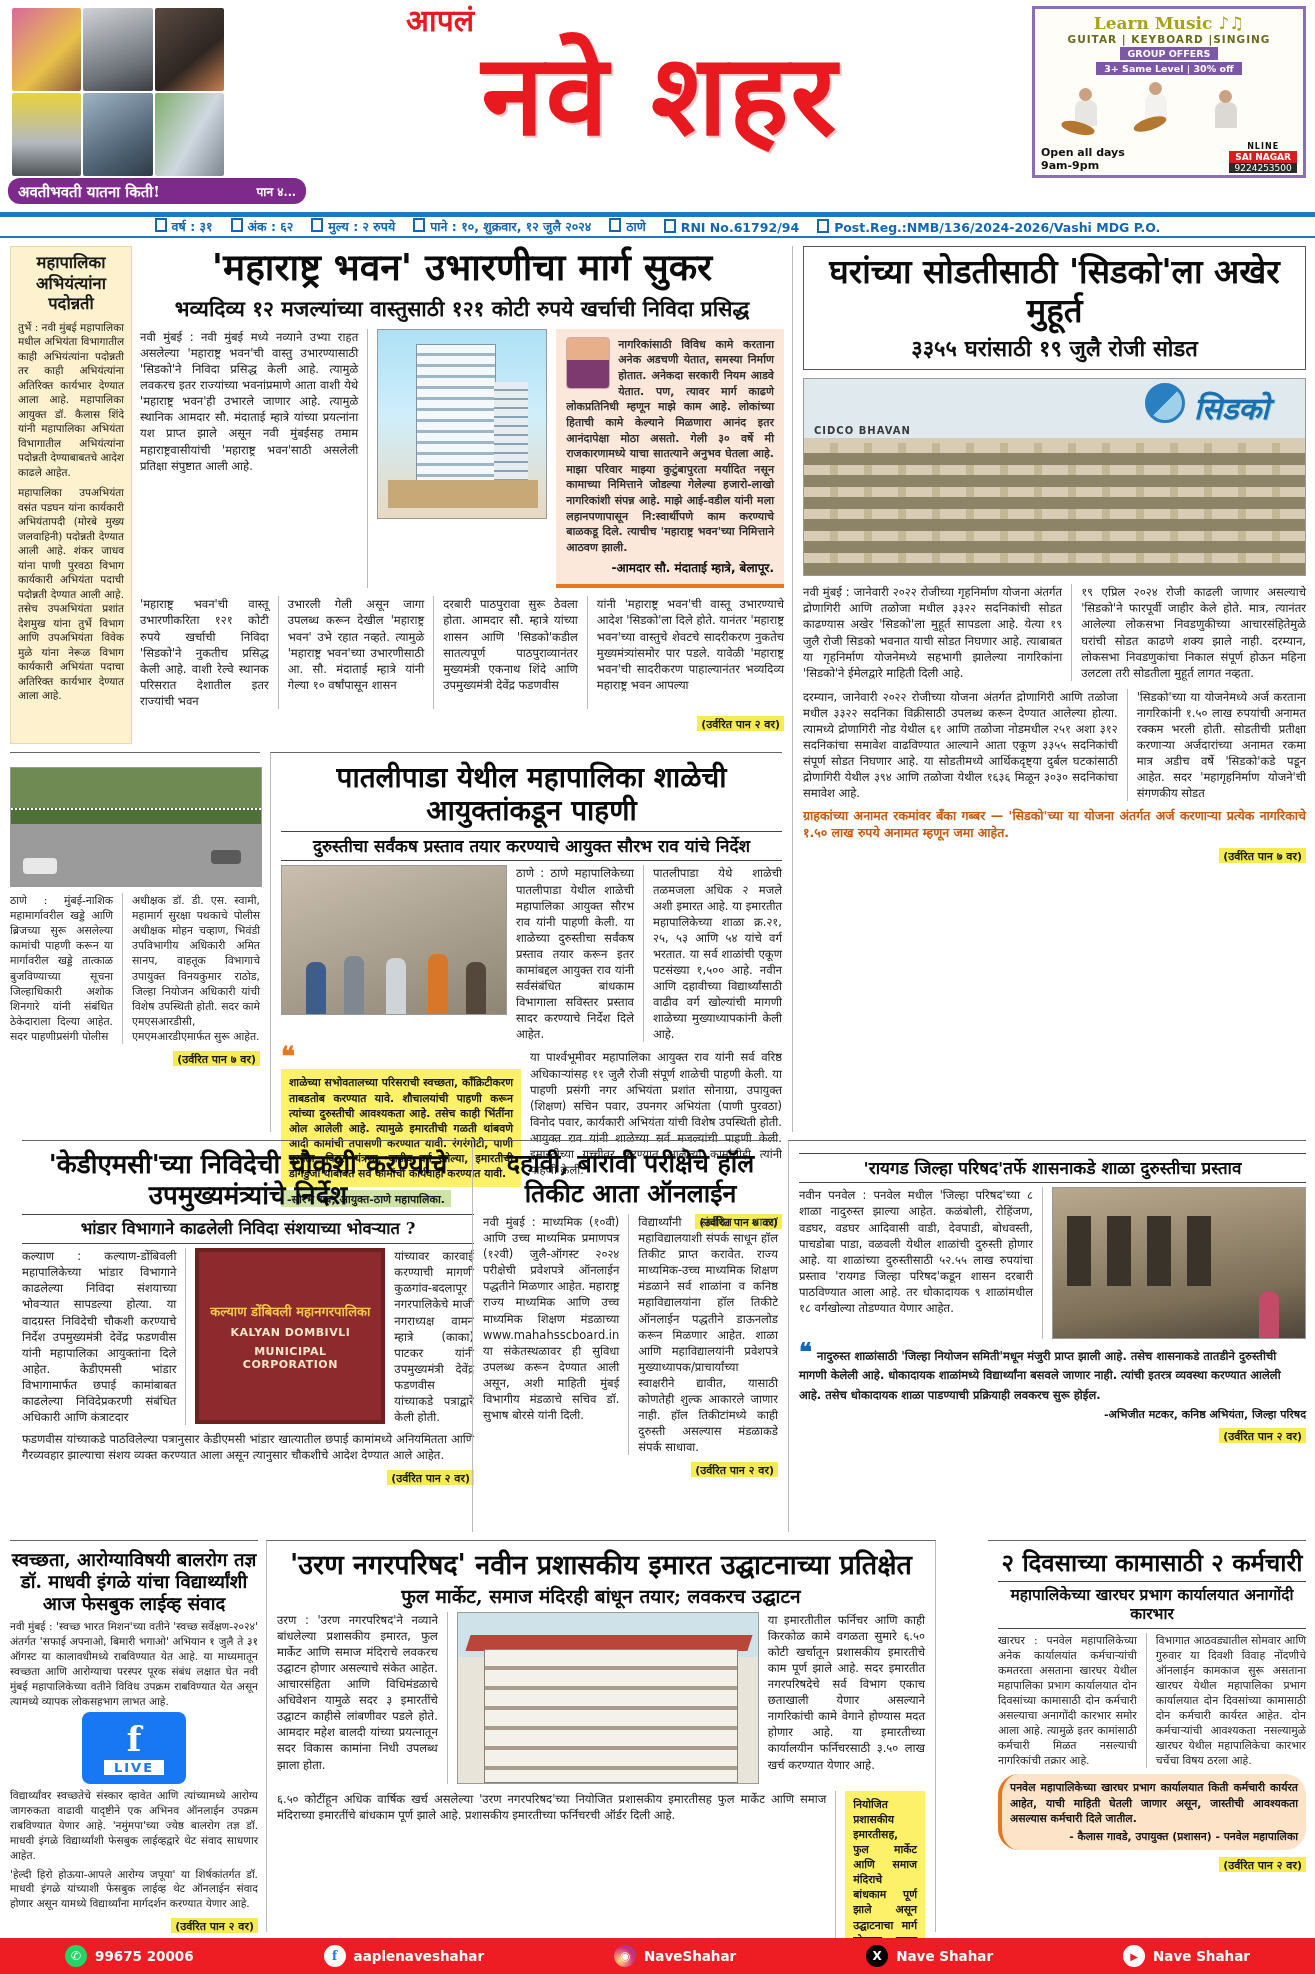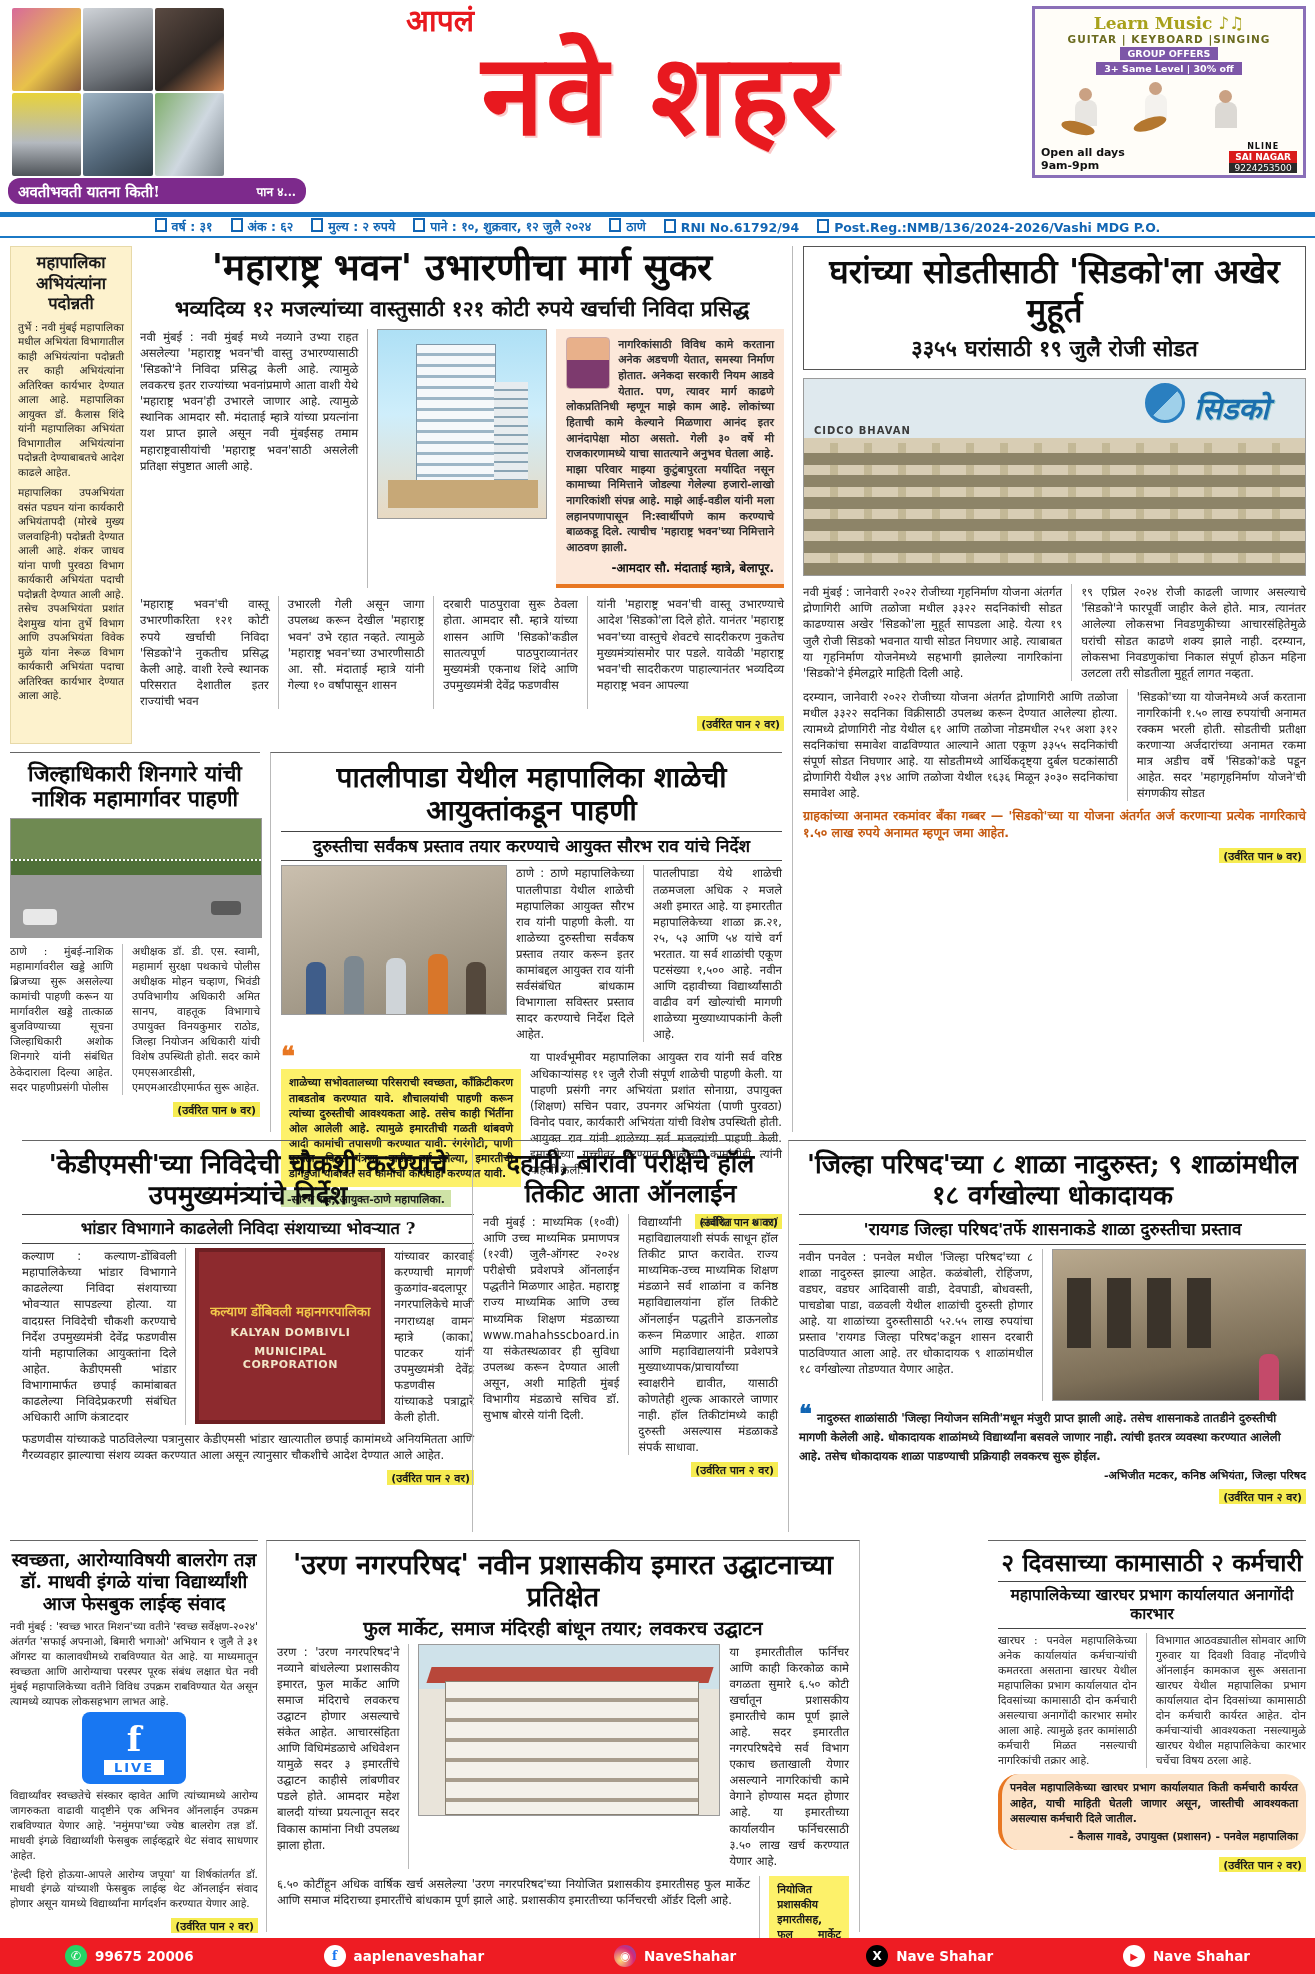--- a/index.html
+++ b/index.html
@@ -117,21 +117,21 @@
   .zpimg{width:252px;height:150px;background:linear-gradient(170deg,#b9a98e,#7d6f58 70%,#4e453a);}
   .zpwin{position:absolute;left:14px;top:28px;width:160px;height:70px;background:
          repeating-linear-gradient(90deg,#3a332a 0 24px,transparent 24px 40px);}
   .bq{color:#1266b4;font-size:24px;font-weight:bold;line-height:0.6;font-family:"DejaVu Serif",serif;}
   .fb{left:10px;top:1540px;width:248px;height:392px;}
   .fb .hl{font-size:18.5px;text-align:center;}
   .fblive{width:104px;height:72px;background:#1877f2;border-radius:8px;margin:4px auto;position:relative;
           display:flex;align-items:center;justify-content:center;flex-direction:column;color:#fff;}
   .fblive .f{font-size:34px;font-weight:bold;font-family:"DejaVu Serif",serif;line-height:1;}
   .fblive .lv{background:#fff;color:#1877f2;font-weight:bold;font-size:13px;padding:0 10px;margin-top:4px;letter-spacing:2px;}
-  .uran{left:266px;top:1540px;width:594px;height:392px;border-left:1px solid #b9b9b9;border-right:1px solid #b9b9b9;
+  .uran{left:266px;top:1540px;width:670px;height:392px;border-left:1px solid #b9b9b9;border-right:1px solid #b9b9b9;
         padding:0 10px;box-sizing:border-box;}
   .uran .hl{font-size:27px;}
   .uran .sub{font-size:19px;margin:4px 0;}
   .uranimg{width:300px;height:170px;background:linear-gradient(180deg,#cfe2ea 0 26%,#e9e4da 26% 100%);}
   .ubld{position:absolute;left:26px;top:36px;right:20px;bottom:0;background:
         repeating-linear-gradient(180deg,#f4f1ea 0 16px,#a89d8d 16px 20px);border:1px solid #8a8274;}
   .uroof{position:absolute;left:10px;top:22px;right:8px;height:16px;background:#b8473a;transform:skewX(-18deg);}
   .khar{left:988px;top:1540px;width:318px;height:392px;padding-left:10px;box-sizing:border-box;}
   .khar .hl{font-size:24px;}
   .khar .sub{font-size:15.5px;margin:4px 0;}
@@ -259,21 +259,20 @@
     </div>
     <div class="cols" style="margin-top:8px">
       <div class="btxt vr">दरम्यान, जानेवारी २०२२ रोजीच्या योजना अंतर्गत द्रोणागिरी आणि तळोजा मधील ३३२२ सदनिका विक्रीसाठी उपलब्ध करून देण्यात आलेल्या होत्या. त्यामध्ये द्रोणागिरी नोड येथील ६१ आणि तळोजा नोडमधील २५१ अशा ३१२ सदनिकांचा समावेश वाढविण्यात आल्याने आता एकूण ३३५५ सदनिकांची संपूर्ण सोडत निघणार आहे. या सोडतीमध्ये आर्थिकदृष्ट्या दुर्बल घटकांसाठी द्रोणागिरी येथील ३९४ आणि तळोजा येथील १६३६ मिळून ३०३० सदनिकांचा समावेश आहे.</div>
       <div class="btxt">'सिडको'च्या या योजनेमध्ये अर्ज करताना नागरिकांनी १.५० लाख रुपयांची अनामत रक्कम भरली होती. सोडतीची प्रतीक्षा करणाऱ्या अर्जदारांच्या अनामत रकमा मात्र अडीच वर्षे 'सिडको'कडे पडून आहेत. सदर 'महागृहनिर्माण योजने'ची संगणकीय सोडत</div>
     </div>
     <div class="note">ग्राहकांच्या अनामत रकमांवर बँका गब्बर — 'सिडको'च्या या योजना अंतर्गत अर्ज करणाऱ्या प्रत्येक नागरिकाचे १.५० लाख रुपये अनामत म्हणून जमा आहेत.</div>
     <div class="contwrap"><span class="cont">(उर्वरित पान ७ वर)</span></div>
   </div>
 
   <div class="abs nashik band" style="padding-top:8px">
-    <h2 class="hl">जिल्हाधिकारी शिनगारे यांची नाशिक महामार्गावर पाहणी</h2>
     <div class="ph roadimg">
       <div class="median"></div>
       <div class="car1"></div>
       <div class="car2"></div>
     </div>
     <div class="cols">
       <div class="btxt vr" style="font-size:10.8px">ठाणे : मुंबई-नाशिक महामार्गावरील खड्डे आणि ब्रिजच्या सुरू असलेल्या कामांची पाहणी करून या मार्गावरील खड्डे तात्काळ बुजविण्याच्या सूचना जिल्हाधिकारी अशोक शिनगारे यांनी संबंधित ठेकेदाराला दिल्या आहेत. सदर पाहणीप्रसंगी पोलीस</div>
       <div class="btxt" style="font-size:10.8px">अधीक्षक डॉ. डी. एस. स्वामी, महामार्ग सुरक्षा पथकाचे पोलीस अधीक्षक मोहन चव्हाण, भिवंडी उपविभागीय अधिकारी अमित सानप, वाहतूक विभागाचे उपायुक्त विनयकुमार राठोड, जिल्हा नियोजन अधिकारी यांची विशेष उपस्थिती होती. सदर कामे एमएसआरडीसी, एमएमआरडीएमार्फत सुरू आहेत.</div>
     </div>
     <div class="contwrap"><span class="cont">(उर्वरित पान ७ वर)</span></div>
@@ -329,21 +328,20 @@
   <div class="abs hall band" style="padding-top:8px">
     <h2 class="hl">दहावी, बारावी परीक्षेचे हॉल तिकीट आता ऑनलाईन</h2>
     <div class="cols" style="margin-top:6px">
       <div class="btxt vr">नवी मुंबई : माध्यमिक (१०वी) आणि उच्च माध्यमिक प्रमाणपत्र (१२वी) जुलै-ऑगस्ट २०२४ परीक्षेची प्रवेशपत्रे ऑनलाईन पद्धतीने मिळणार आहेत. महाराष्ट्र राज्य माध्यमिक आणि उच्च माध्यमिक शिक्षण मंडळाच्या www.mahahsscboard.in या संकेतस्थळावर ही सुविधा उपलब्ध करून देण्यात आली असून, अशी माहिती मुंबई विभागीय मंडळाचे सचिव डॉ. सुभाष बोरसे यांनी दिली.</div>
       <div class="btxt">विद्यार्थ्यांनी संबंधित शाळा/महाविद्यालयाशी संपर्क साधून हॉल तिकीट प्राप्त करावेत. राज्य माध्यमिक-उच्च माध्यमिक शिक्षण मंडळाने सर्व शाळांना व कनिष्ठ महाविद्यालयांना हॉल तिकीटे ऑनलाईन पद्धतीने डाऊनलोड करून मिळणार आहेत. शाळा आणि महाविद्यालयांनी प्रवेशपत्रे मुख्याध्यापक/प्राचार्यांच्या स्वाक्षरीने द्यावीत, यासाठी कोणतेही शुल्क आकारले जाणार नाही. हॉल तिकीटांमध्ये काही दुरुस्ती असल्यास मंडळाकडे संपर्क साधावा.</div>
     </div>
     <div class="contwrap"><span class="cont">(उर्वरित पान २ वर)</span></div>
   </div>
 
   <div class="abs zp band" style="padding-top:8px">
-    <h2 class="hl">'जिल्हा परिषद'च्या ८ शाळा नादुरुस्त; ९ शाळांमधील १८ वर्गखोल्या धोकादायक</h2>
     <div class="rule"></div>
     <div class="sub">'रायगड जिल्हा परिषद'तर्फे शासनाकडे शाळा दुरुस्तीचा प्रस्ताव</div>
     <div class="rule"></div>
     <div class="cols">
       <div class="btxt vr">नवीन पनवेल : पनवेल मधील 'जिल्हा परिषद'च्या ८ शाळा नादुरुस्त झाल्या आहेत. कळंबोली, रोहिंजण, वडघर, वडघर आदिवासी वाडी, देवपाडी, बोधवस्ती, पाचडोबा पाडा, वळवली येथील शाळांची दुरुस्ती होणार आहे. या शाळांच्या दुरुस्तीसाठी ५२.५५ लाख रुपयांचा प्रस्ताव 'रायगड जिल्हा परिषद'कडून शासन दरबारी पाठविण्यात आला आहे. तर धोकादायक ९ शाळांमधील १८ वर्गखोल्या तोडण्यात येणार आहेत.</div>
       <div class="ph zpimg">
         <div class="zpwin"></div>
         <div class="person" style="right:26px;background:#c44a6a;height:46px"></div>
       </div>
     </div>

